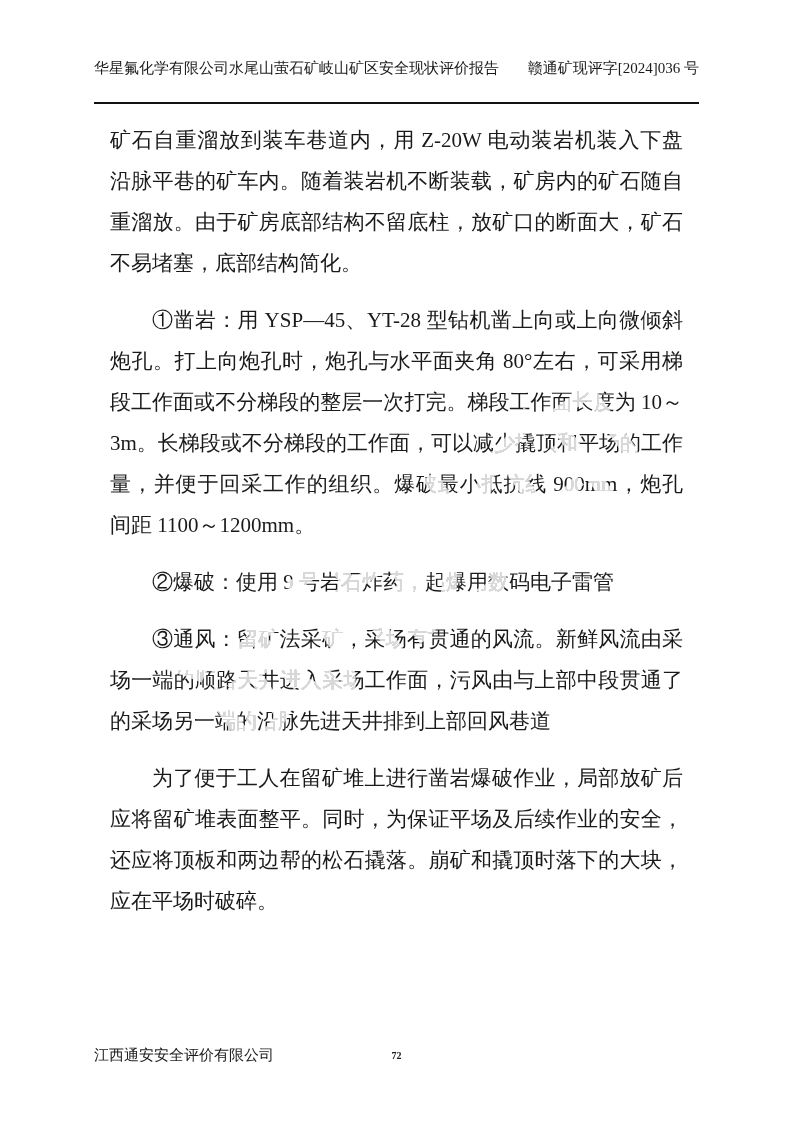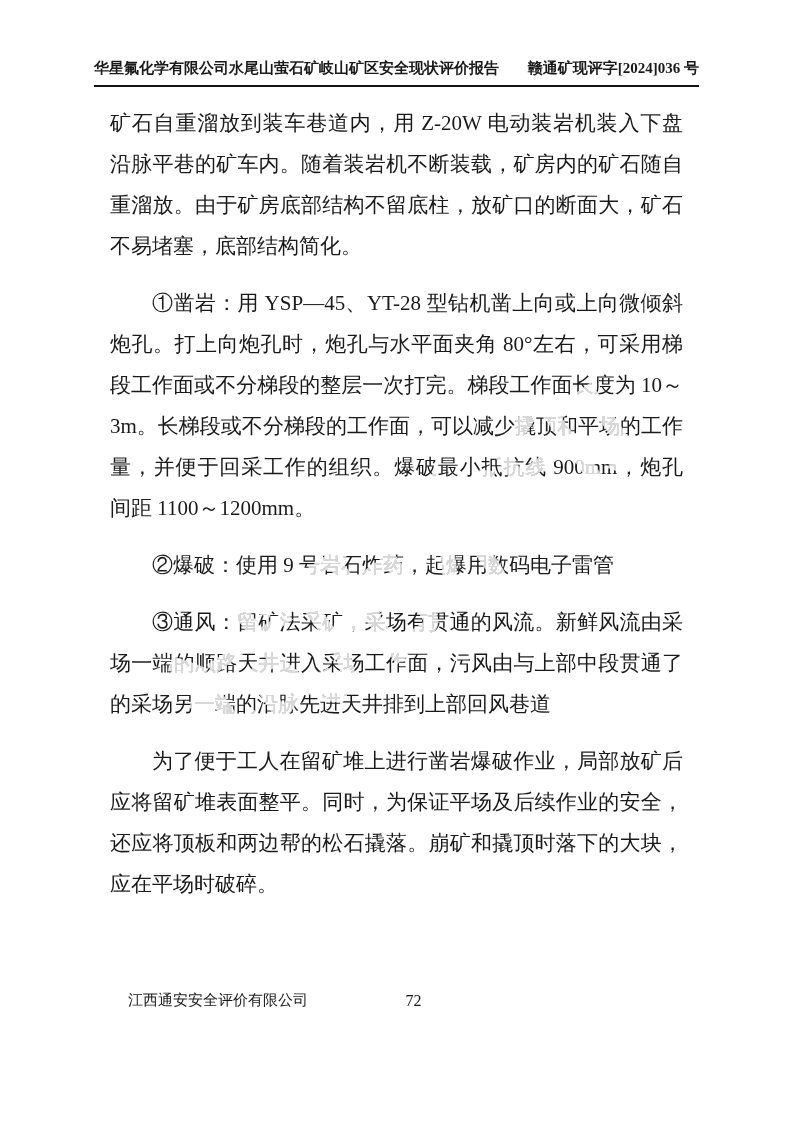--- a/index.html
+++ b/index.html
@@ -14,24 +14,23 @@
     color: #1a1a1a;
     box-sizing: border-box;
     padding: 58px 94px 0 94px;
   }
   .page-header {
     display: flex;
     justify-content: space-between;
     align-items: flex-end;
     font-size: 15px;
     line-height: 20px;
-    padding-bottom: 7px;
+    padding-bottom: 24px;
     border-bottom: 2px solid #111111;
     white-space: nowrap;
-    font-weight: bold;
   }
   .doc-body {
     margin-top: 16px;
     font-size: 21px;
     line-height: 41px;
     text-align: justify;
     text-justify: inter-ideograph;
   }
   .doc-body p {
     margin: 16px;
@@ -50,33 +49,33 @@
     white-space: nowrap;
     color: #d8d8d8;
     mix-blend-mode: lighten;
     pointer-events: none;
     z-index: 5;
   }
   .page-footer {
     position: absolute;
     left: 94px;
     right: 94px;
-    top: 989px;
+    top: 1044px;
     height: 22px;
     font-size: 15px;
     line-height: 22px;
-    margin-left: 34px;
   }
   .footer-company { position: absolute; left: 0; top: 0; }
   .footer-page-number {
     position: absolute;
     left: 50%;
     transform: translateX(-50%);
     top: 1px;
-    font-size: 16px;
+    font-size: 10px;
+    font-weight: bold;
   }
 </style>
 </head>
 <body>
 
 <div class="page">
 
   <div class="watermark">试用水印</div>
 
   <div class="page-header">

